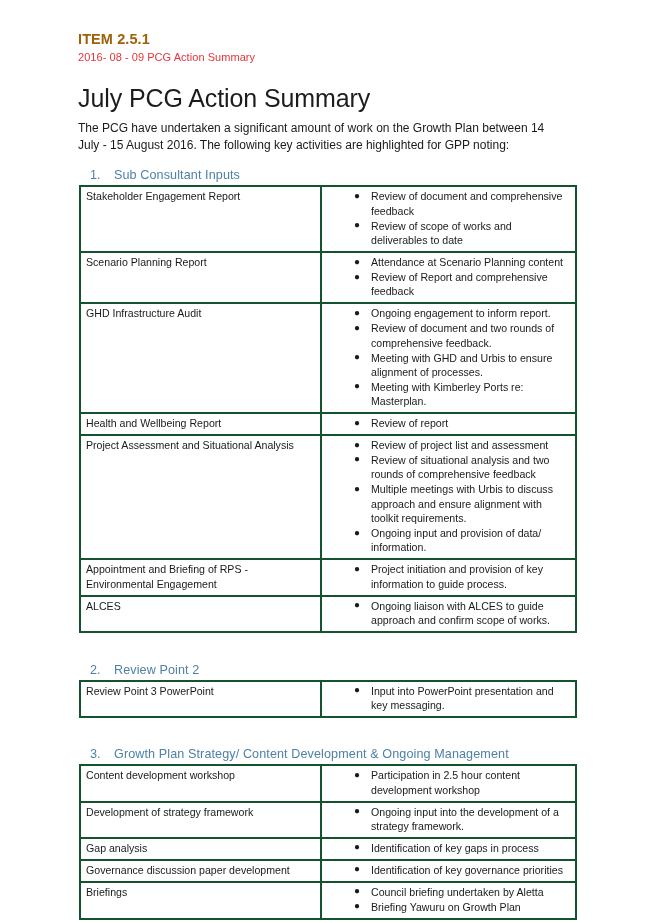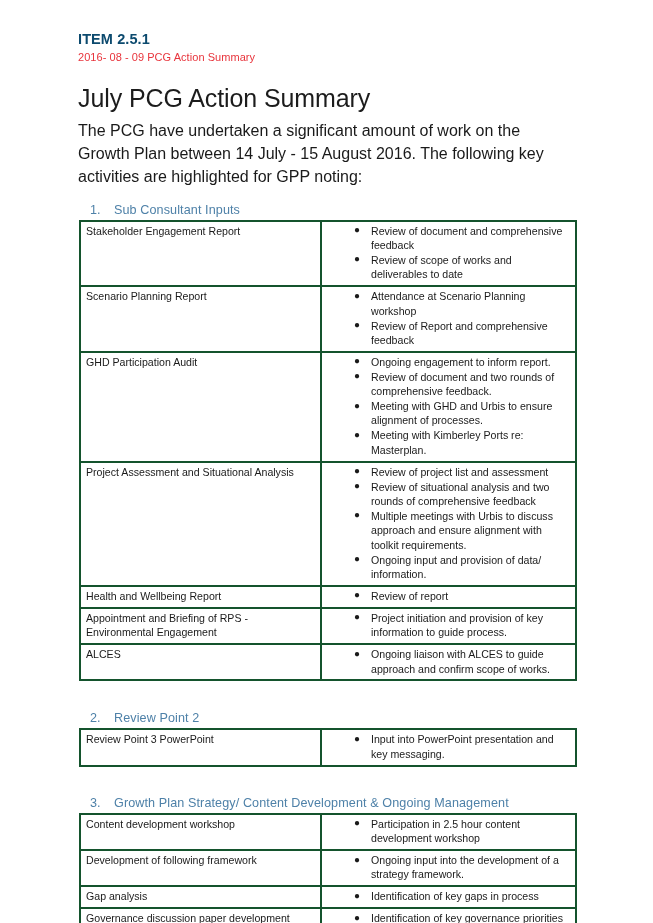--- a/index.html
+++ b/index.html
@@ -15,21 +15,21 @@
     color: #1a1a1a;
     position: relative;
     overflow: hidden;
   }
   .page {
     padding: 30px 78px 0 78px;
     width: 653px;
   }
   
   .item-ref {
-    color: #0c4a6e;
+    color: #a16207;
     font-size: 14.5px;
     font-weight: bold;
     line-height: 1.25;
     margin: 0;
     letter-spacing: 0.1px;
   }
   .item-sub {
     color: #E8343C;
     font-size: 11px;
     font-weight: normal;
@@ -39,21 +39,21 @@
   }
   .doc-title {
     font-size: 25px;
     font-weight: normal;
     line-height: 1.2;
     margin: 19px 0 7px 0;
     color: #1c1c1c;
     letter-spacing: -0.1px;
   }
   .intro {
-    font-size: 16px;
+    font-size: 12px;
     line-height: 1.42;
     margin: 0;
     color: #1a1a1a;
     max-width: 478px;
   }
   
   .section-heading {
     display: flex;
     font-size: 12.6px;
     color: #4E81A8;
@@ -129,52 +129,52 @@
               <ul class="blist">
                 <li><span class="bullet">●</span><span>Review of document and comprehensive feedback</span></li>
                 <li><span class="bullet">●</span><span>Review of scope of works and deliverables to date</span></li>
               </ul>
             </td>
           </tr>
           <tr>
             <td class="col-left">Scenario Planning Report</td>
             <td class="col-right">
               <ul class="blist">
-                <li><span class="bullet">●</span><span>Attendance at Scenario Planning workshop</span></li>
+                <li><span class="bullet">●</span><span>Attendance at Scenario Planning content</span></li>
                 <li><span class="bullet">●</span><span>Review of Report and comprehensive feedback</span></li>
               </ul>
             </td>
           </tr>
           <tr>
-            <td class="col-left">GHD Participation Audit</td>
+            <td class="col-left">GHD Infrastructure Audit</td>
             <td class="col-right">
               <ul class="blist">
                 <li><span class="bullet">●</span><span>Ongoing engagement to inform report.</span></li>
                 <li><span class="bullet">●</span><span>Review of document and two rounds of comprehensive feedback.</span></li>
                 <li><span class="bullet">●</span><span>Meeting with GHD and Urbis to ensure alignment of processes.</span></li>
                 <li><span class="bullet">●</span><span>Meeting with Kimberley Ports re: Masterplan.</span></li>
               </ul>
             </td>
           </tr>
           <tr>
+            <td class="col-left">Health and Wellbeing Report</td>
+            <td class="col-right">
+              <ul class="blist">
+                <li><span class="bullet">●</span><span>Review of report</span></li>
+              </ul>
+            </td>
+          </tr>
+          <tr>
             <td class="col-left">Project Assessment and Situational Analysis</td>
             <td class="col-right">
               <ul class="blist">
                 <li><span class="bullet">●</span><span>Review of project list and assessment</span></li>
                 <li><span class="bullet">●</span><span>Review of situational analysis and two rounds of comprehensive feedback</span></li>
                 <li><span class="bullet">●</span><span>Multiple meetings with Urbis to discuss approach and ensure alignment with toolkit requirements.</span></li>
                 <li><span class="bullet">●</span><span>Ongoing input and provision of data/ information.</span></li>
-              </ul>
-            </td>
-          </tr>
-          <tr>
-            <td class="col-left">Health and Wellbeing Report</td>
-            <td class="col-right">
-              <ul class="blist">
-                <li><span class="bullet">●</span><span>Review of report</span></li>
               </ul>
             </td>
           </tr>
           <tr>
             <td class="col-left">Appointment and Briefing of RPS - Environmental Engagement</td>
             <td class="col-right">
               <ul class="blist">
                 <li><span class="bullet">●</span><span>Project initiation and provision of key information to guide process.</span></li>
               </ul>
             </td>
@@ -215,21 +215,21 @@
         <tbody>
           <tr>
             <td class="col-left">Content development workshop</td>
             <td class="col-right">
               <ul class="blist">
                 <li><span class="bullet">●</span><span>Participation in 2.5 hour content development workshop</span></li>
               </ul>
             </td>
           </tr>
           <tr>
-            <td class="col-left">Development of following framework</td>
+            <td class="col-left">Development of strategy framework</td>
             <td class="col-right">
               <ul class="blist">
                 <li><span class="bullet">●</span><span>Ongoing input into the development of a strategy framework.</span></li>
               </ul>
             </td>
           </tr>
           <tr>
             <td class="col-left">Gap analysis</td>
             <td class="col-right">
               <ul class="blist">

